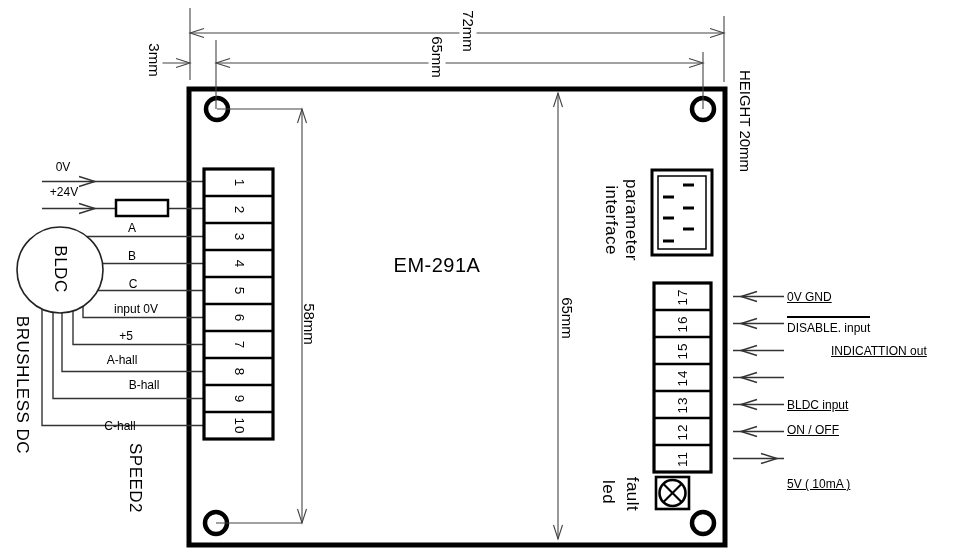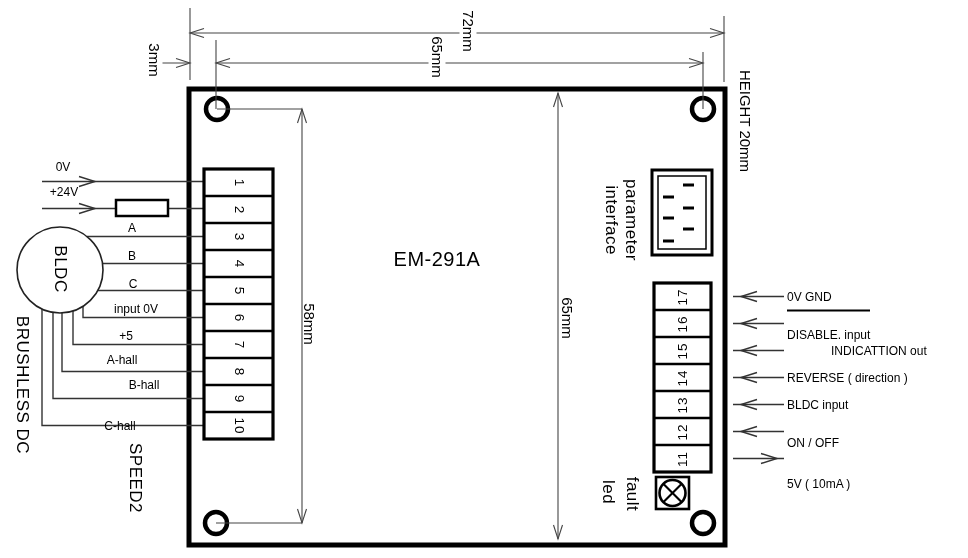--- a/index.html
+++ b/index.html
@@ -3,26 +3,26 @@
 <meta charset="utf-8">
 <style>
   html,body{margin:0;padding:0;background:#fff;}
   #canvas{position:relative;width:968px;height:558px;background:#fff;overflow:hidden;
           font-family:"Liberation Sans",sans-serif;color:#000;}
   #linework{position:absolute;left:0;top:0;z-index:0;}
   .lbl{position:absolute;z-index:2;font-size:12px;line-height:1;white-space:nowrap;color:#000;}
   .ctr{transform:translate(-50%,-50%);}
   .rot90{transform:translate(-50%,-50%) rotate(90deg);}
   .rotn90{transform:translate(-50%,-50%) rotate(-90deg);}
-  .vctr{transform:translateY(-50%);}
+  .vctr{transform:translateY(-50%);text-decoration:underline;}
   .num{font-size:13.5px;letter-spacing:1px;}
   .dim{font-size:15px;}
   .whitebg{background:#fff;padding:1px 2px;}
   .title{font-size:20px;letter-spacing:0.5px;}
-  .ovl{display:inline-block;border-top:2.2px solid #000;padding-top:17px;}
+  .ovl{display:inline-block;border-top:2.2px solid #000;padding-top:4px;}
   .cap{font-size:17px;letter-spacing:0.5px;}
 </style>
 </head>
 <body>
 
 <div id="canvas">
 
   <svg id="linework" width="968" height="558" viewBox="0 0 968 558">
 
     <rect x="189" y="89" width="536" height="456" fill="#fff" stroke="#000" stroke-width="5"></rect>
@@ -147,21 +147,21 @@
     </g>
   </svg>
 
   <span class="lbl dim rot90 whitebg" style="left:154px;top:60px">3mm</span>
   <span class="lbl dim rot90 whitebg" style="left:437px;top:57px">65mm</span>
   <span class="lbl dim rot90 whitebg" style="left:468px;top:31px">72mm</span>
   <span class="lbl dim rot90" style="left:745px;top:121px">HEIGHT 20mm</span>
   <span class="lbl dim rot90" style="left:309px;top:324px">58mm</span>
   <span class="lbl dim rot90" style="left:567px;top:318px">65mm</span>
 
-  <span class="lbl title ctr" style="left:437px;top:259px">EM-291A</span>
+  <span class="lbl title ctr" style="left:437px;top:265px">EM-291A</span>
 
   <span class="lbl ctr" style="left:63px;top:167px">0V</span>
   <span class="lbl ctr" style="left:64px;top:192px">+24V</span>
   <span class="lbl ctr" style="left:132px;top:228px">A</span>
   <span class="lbl ctr" style="left:132px;top:256px">B</span>
   <span class="lbl ctr" style="left:133px;top:284px">C</span>
   <span class="lbl ctr" style="left:136px;top:309px">input 0V</span>
   <span class="lbl ctr" style="left:126px;top:336px">+5</span>
   <span class="lbl ctr" style="left:122px;top:360px">A-hall</span>
   <span class="lbl ctr" style="left:144px;top:385px">B-hall</span>
@@ -188,21 +188,20 @@
   <span class="lbl num rotn90" style="left:683px;top:323.5px">16</span>
   <span class="lbl num rotn90" style="left:683px;top:350.5px">15</span>
   <span class="lbl num rotn90" style="left:683px;top:377.5px">14</span>
   <span class="lbl num rotn90" style="left:683px;top:404.5px">13</span>
   <span class="lbl num rotn90" style="left:683px;top:431.5px">12</span>
   <span class="lbl num rotn90" style="left:683px;top:458.5px">11</span>
 
   <span class="lbl vctr" style="left:787px;top:296.5px">0V GND</span>
   <span class="lbl vctr" style="left:787px;top:324.5px"><span class="ovl">DISABLE. input</span></span>
   <span class="lbl vctr" style="left:831px;top:350.5px">INDICATTION out</span>
-  <span class="lbl vctr" style="left:787px;top:377.5px">REVERSE ( direction )</span>
   <span class="lbl vctr" style="left:787px;top:404.5px">BLDC input</span>
-  <span class="lbl vctr" style="left:787px;top:443px">ON / OFF</span>
+  <span class="lbl vctr" style="left:787px;top:430px">ON / OFF</span>
   <span class="lbl vctr" style="left:787px;top:484px">5V ( 10mA )</span>
 
   <span class="lbl cap rot90" style="left:632px;top:494px">fault</span>
   <span class="lbl cap rot90" style="left:608px;top:492px">led</span>
 
 </div>
 
 </body></html>

